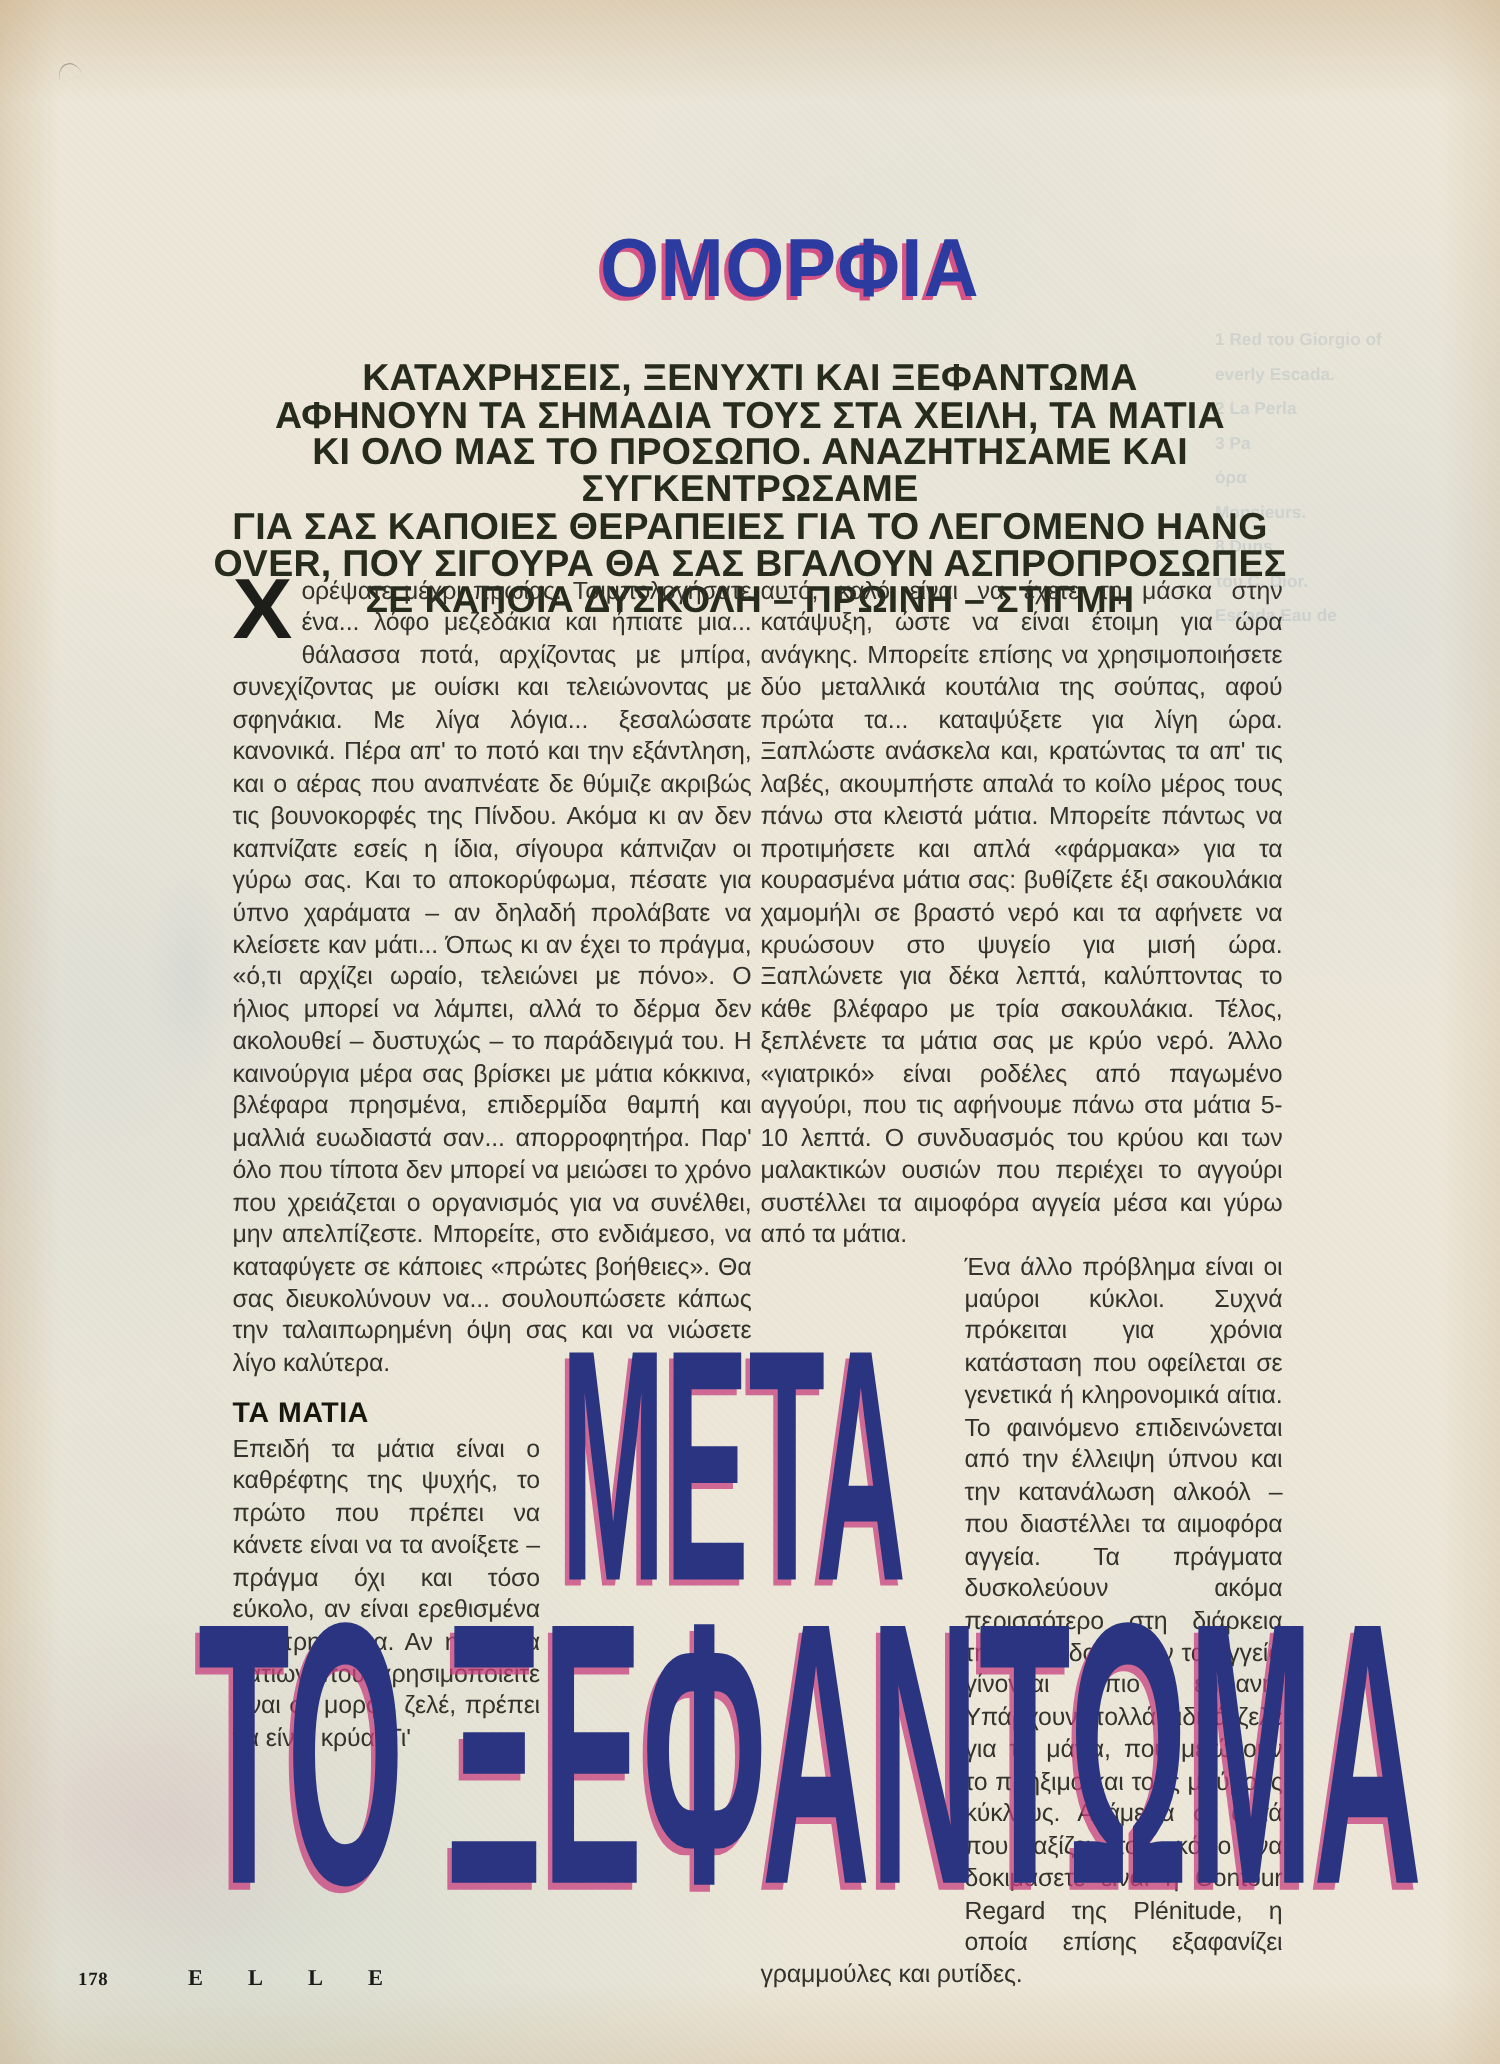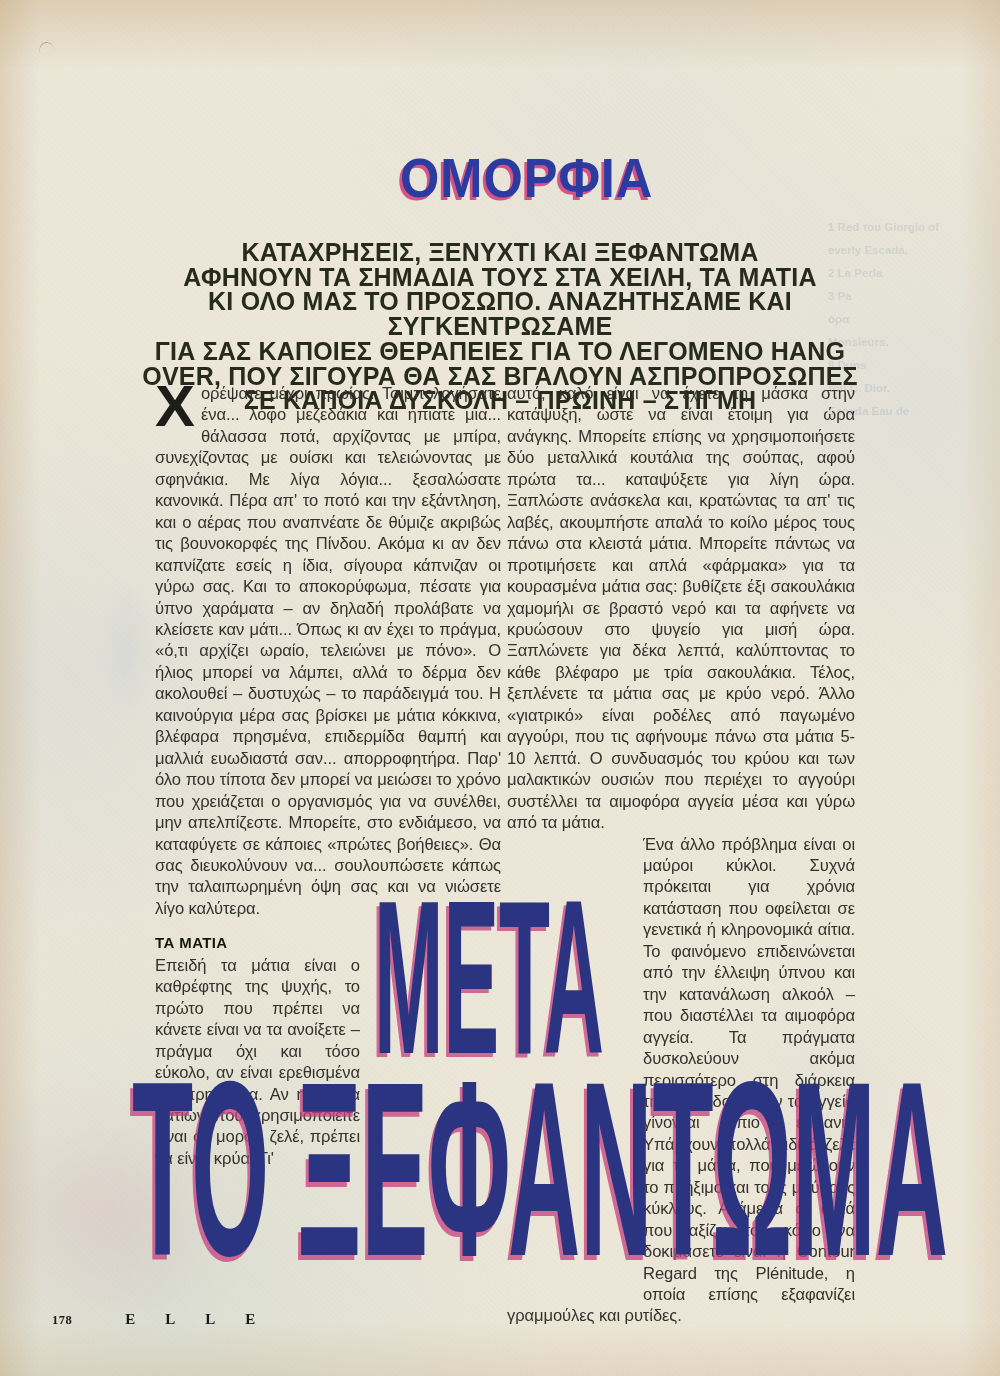--- a/index.html
+++ b/index.html
@@ -54,36 +54,36 @@
   .col-right{left:507px;width:348px;}
   .dropcap{
     float:left;
     font-size:57px;line-height:42px;font-weight:bold;
     color:#1d1d19;
     padding:2px 8px 0 0;
     transform:scaleX(1.05);transform-origin:left top;
   }
   .eyes-heading{
     margin:13px 0 1px 0 !important;
-    font-size:15px;font-weight:bold;letter-spacing:0.4px;
+    font-size:19px;font-weight:bold;letter-spacing:0.4px;
     color:#17170f;text-align:left;
   }
   .spacer-right{float:right;width:132px;height:170px;margin:43px 0 0 9px;}
   .spacer-left{float:left;width:126px;height:320px;margin:150px 10px 0 0;}
   .display-svg{position:absolute;overflow:visible;}
   .display-svg text{
     font-family:"Liberation Sans",sans-serif;font-weight:bold;
   }
   .svg-meta{left:372px;top:891px;}
   .svg-ksefantoma{left:130px;top:1072px;}
   .footer{position:absolute;left:52px;top:1311px;display:flex;align-items:baseline;color:#1a1a18;font-family:Liberation Serif, serif;}
   .page-number{font-size:12.5px;font-weight:bold;letter-spacing:0.5px;}
   .logo{margin-left:53px;font-size:15px;font-weight:bold;letter-spacing:30px;text-align:right;}
   .ghost{
-    position:absolute;left:828px;top:216px;width:142px;
+    position:absolute;left:810px;top:216px;width:142px;
     font-size:11.5px;line-height:23px;font-weight:bold;
     color:rgba(95,125,155,0.16);
     filter:blur(0.4px);
     pointer-events:none;
   }
   .ghost div{white-space:nowrap;overflow:hidden;}
   .ghost-blob{
     position:absolute;pointer-events:none;border-radius:50%;
   }
   .blob-a{left:96px;top:575px;width:60px;height:150px;

